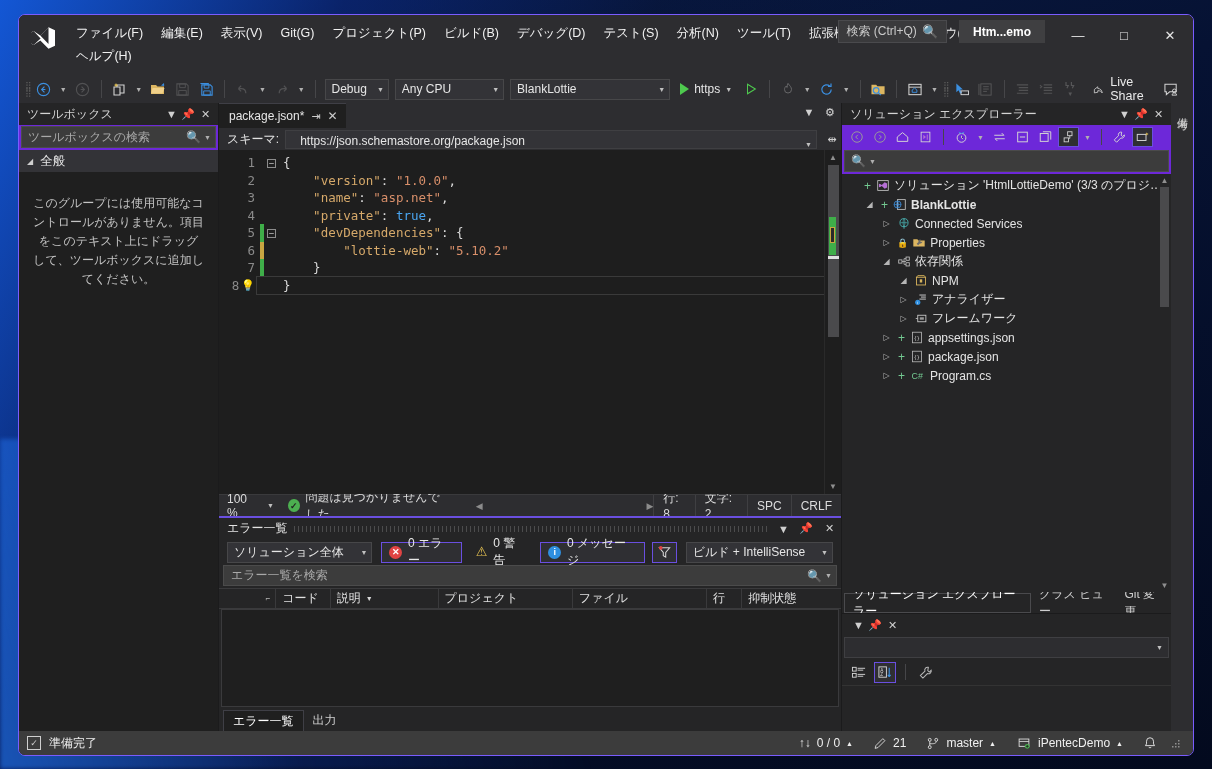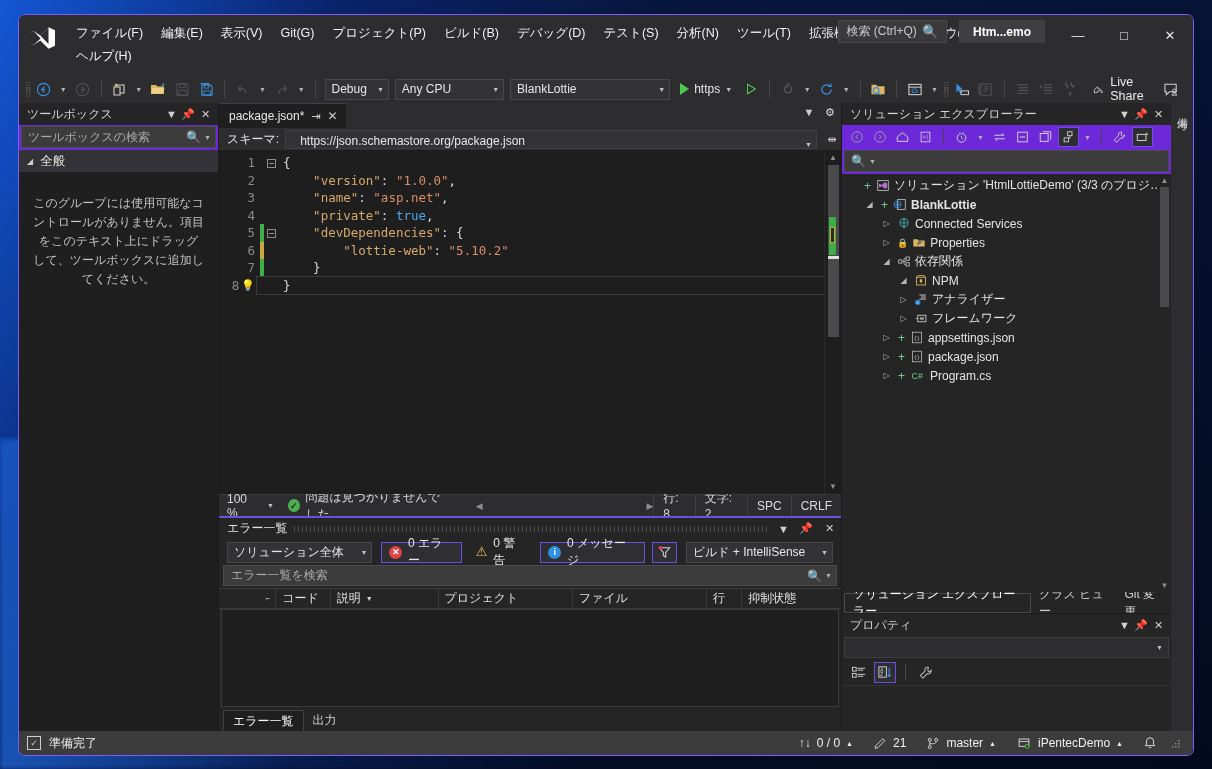--- a/index.html
+++ b/index.html
@@ -748,21 +748,20 @@
         </div>
         <div class="viewtabs">
           <div class="vtab act">ソリューション エクスプローラー</div>
           <div class="vtab">クラス ビュー</div>
           <div class="vtab">Git 変更</div>
         </div>
       </div>
 
       <div id="props">
         <div class="panel-head">
-          <span class="ttl">プロパティ</span>
           <span class="hbtn">▼</span>
           <span class="hbtn">📌</span>
           <span class="hbtn">✕</span>
         </div>
         <div class="prop-combo">
           <span style="flex:1;"></span>
           <span style="font-size:7px;color:#c0c0c0;">▼</span>
         </div>
         <div class="prop-toolbar">
           <div class="pb">

